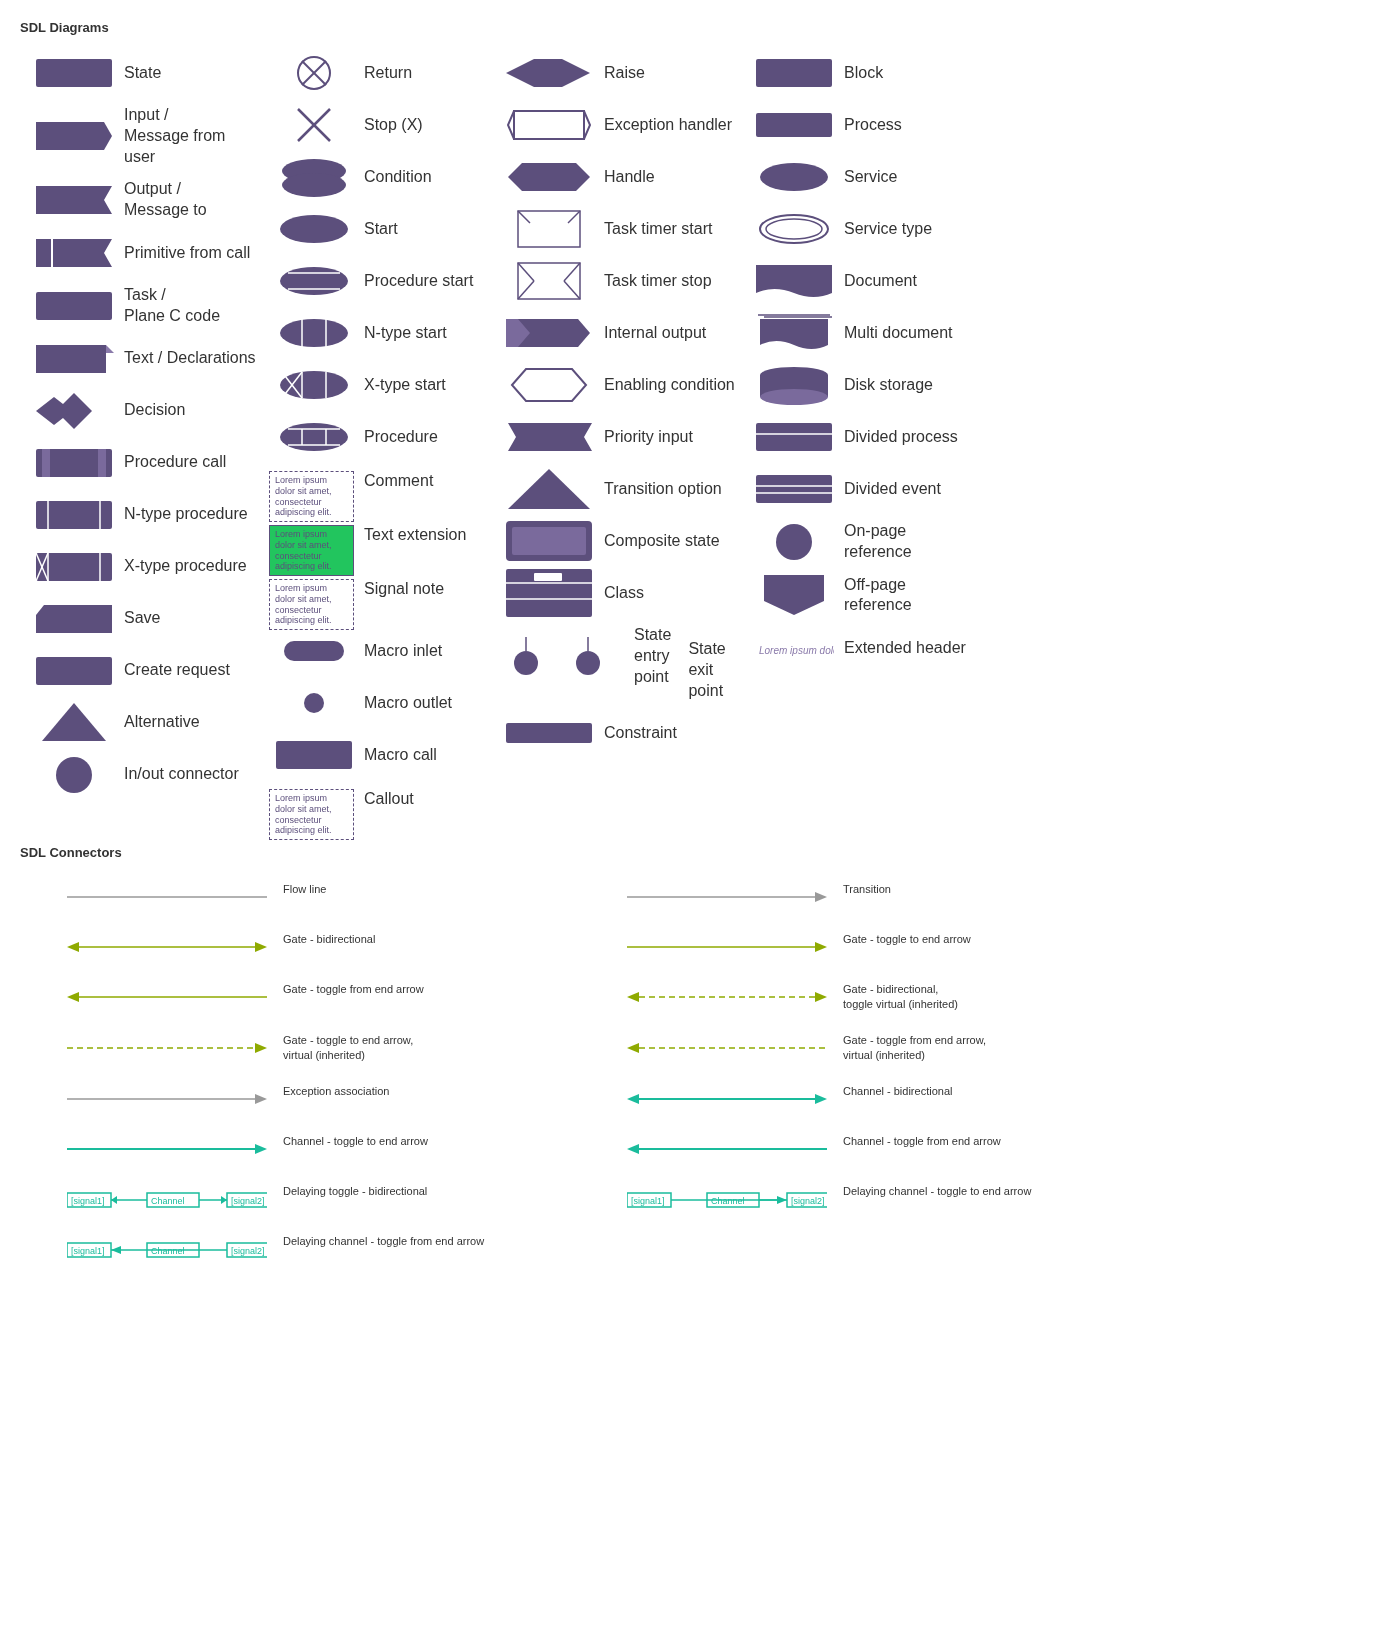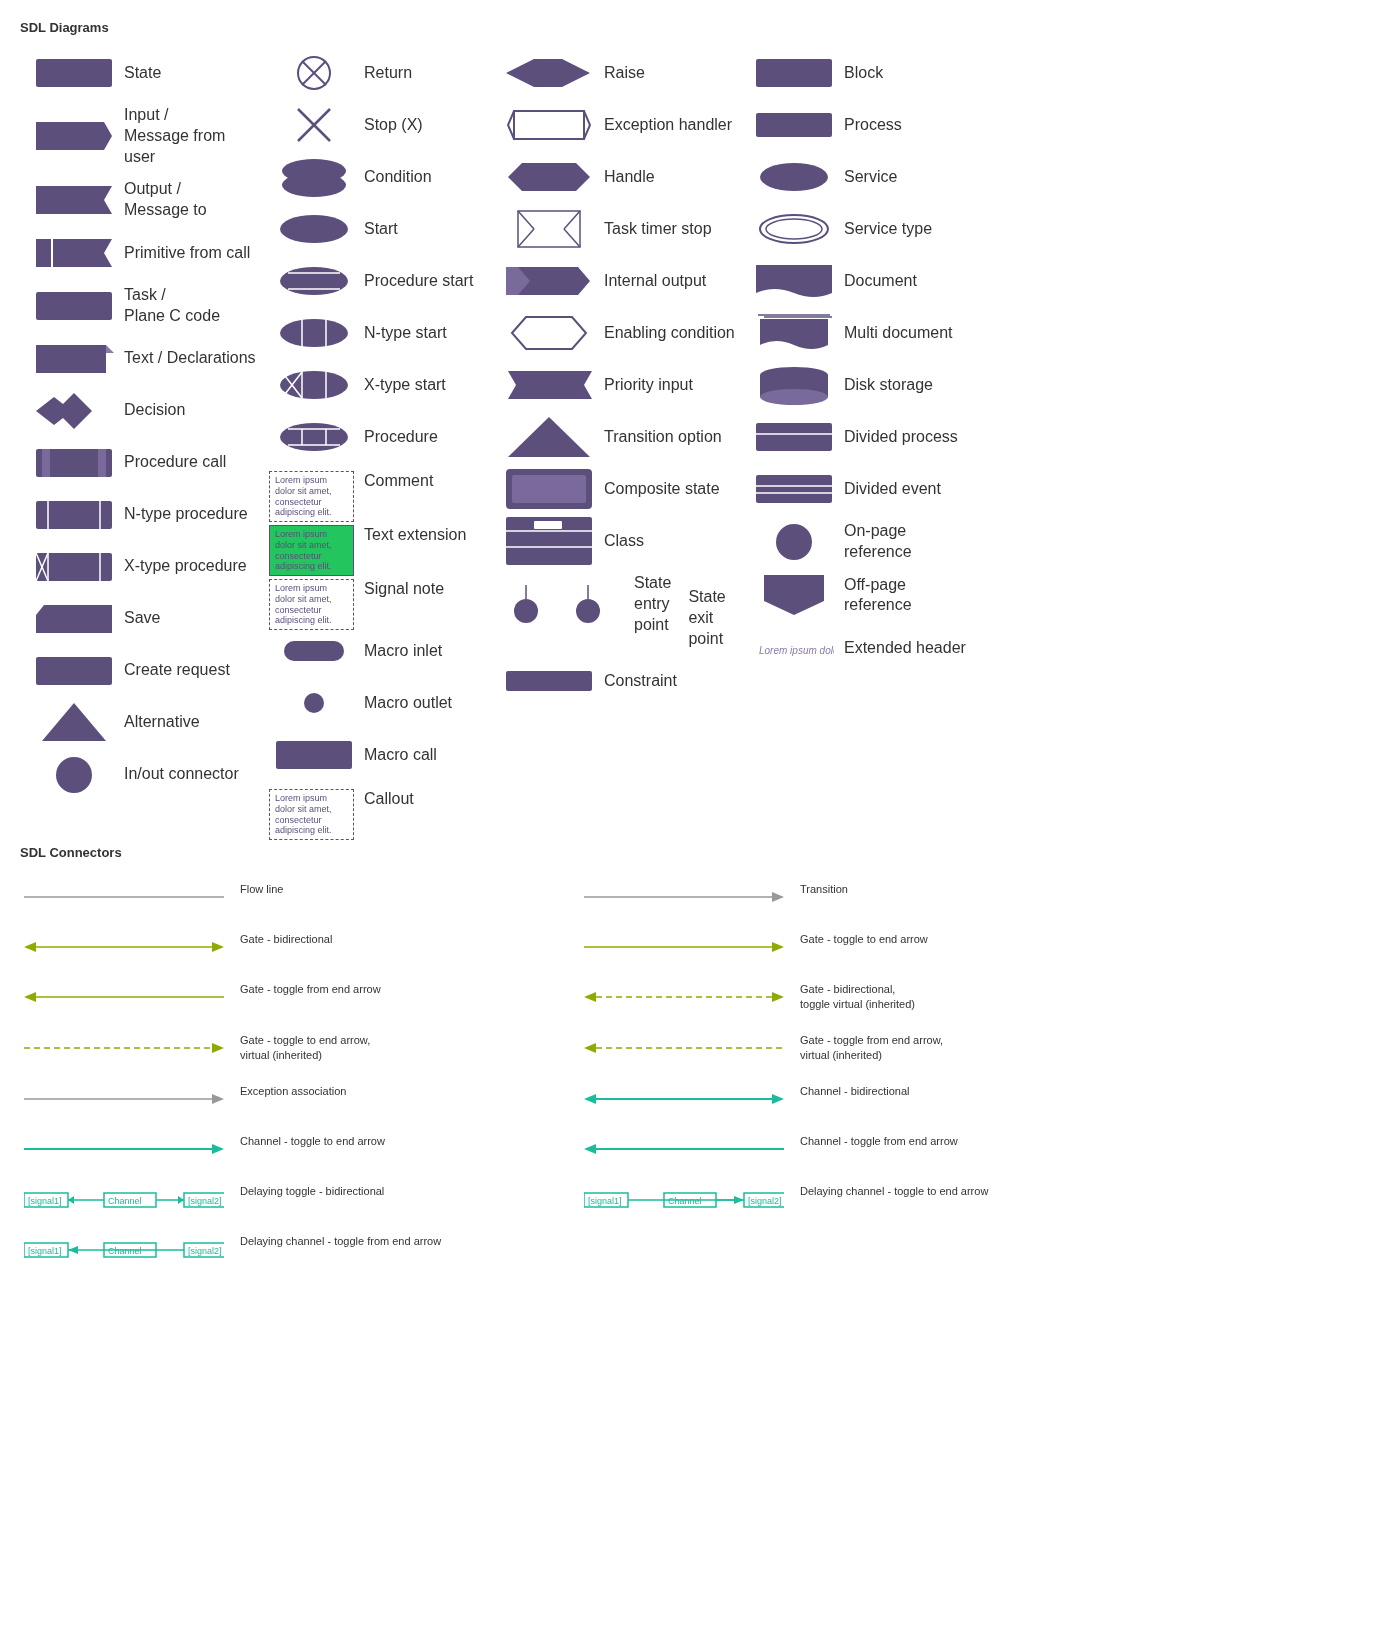--- a/index.html
+++ b/index.html
@@ -51,20 +51,21 @@
       display: flex;
       gap: 16px;
       padding: 10px 4px;
       min-height: 50px;
     }
     .connector-line-container {
       width: 200px;
       min-width: 200px;
       display: flex;
       align-items: center;
+      margin-left: 43px;
     }
     .connector-label {
       font-size: 11px;
       color: #333;
       line-height: 1.4;
     }
 
     
     .comment-shape {
       border: 1.5px dashed #5c4f7c;
@@ -424,20 +425,30 @@
 
     <div class="shape-item">
       <div class="shape-container">
         <svg width="90" height="36">
           <polygon points="18,4 72,4 86,18 72,32 18,32 4,18" fill="#5c4f7c"></polygon>
         </svg>
       </div>
       <span class="label">Handle</span>
     </div>
 
+    <div class="shape-item">
+      <div class="shape-container">
+        <svg width="90" height="44">
+          <rect x="14" y="4" width="62" height="36" fill="none" stroke="#5c4f7c" stroke-width="1.5"></rect>
+          <line x1="14" y1="4" x2="26" y2="16" stroke="#5c4f7c" stroke-width="1.5"></line>
+          <line x1="76" y1="4" x2="64" y2="16" stroke="#5c4f7c" stroke-width="1.5"></line>
+        </svg>
+      </div>
+      <span class="label">Task timer start</span>
+    </div>
 
     <div class="shape-item">
       <div class="shape-container">
         <svg width="90" height="44">
           <rect x="14" y="4" width="62" height="36" fill="none" stroke="#5c4f7c" stroke-width="1.5"></rect>
           <line x1="14" y1="4" x2="30" y2="22" stroke="#5c4f7c" stroke-width="1.5"></line>
           <line x1="76" y1="4" x2="60" y2="22" stroke="#5c4f7c" stroke-width="1.5"></line>
           <line x1="14" y1="40" x2="30" y2="22" stroke="#5c4f7c" stroke-width="1.5"></line>
           <line x1="76" y1="40" x2="60" y2="22" stroke="#5c4f7c" stroke-width="1.5"></line>
         </svg>

